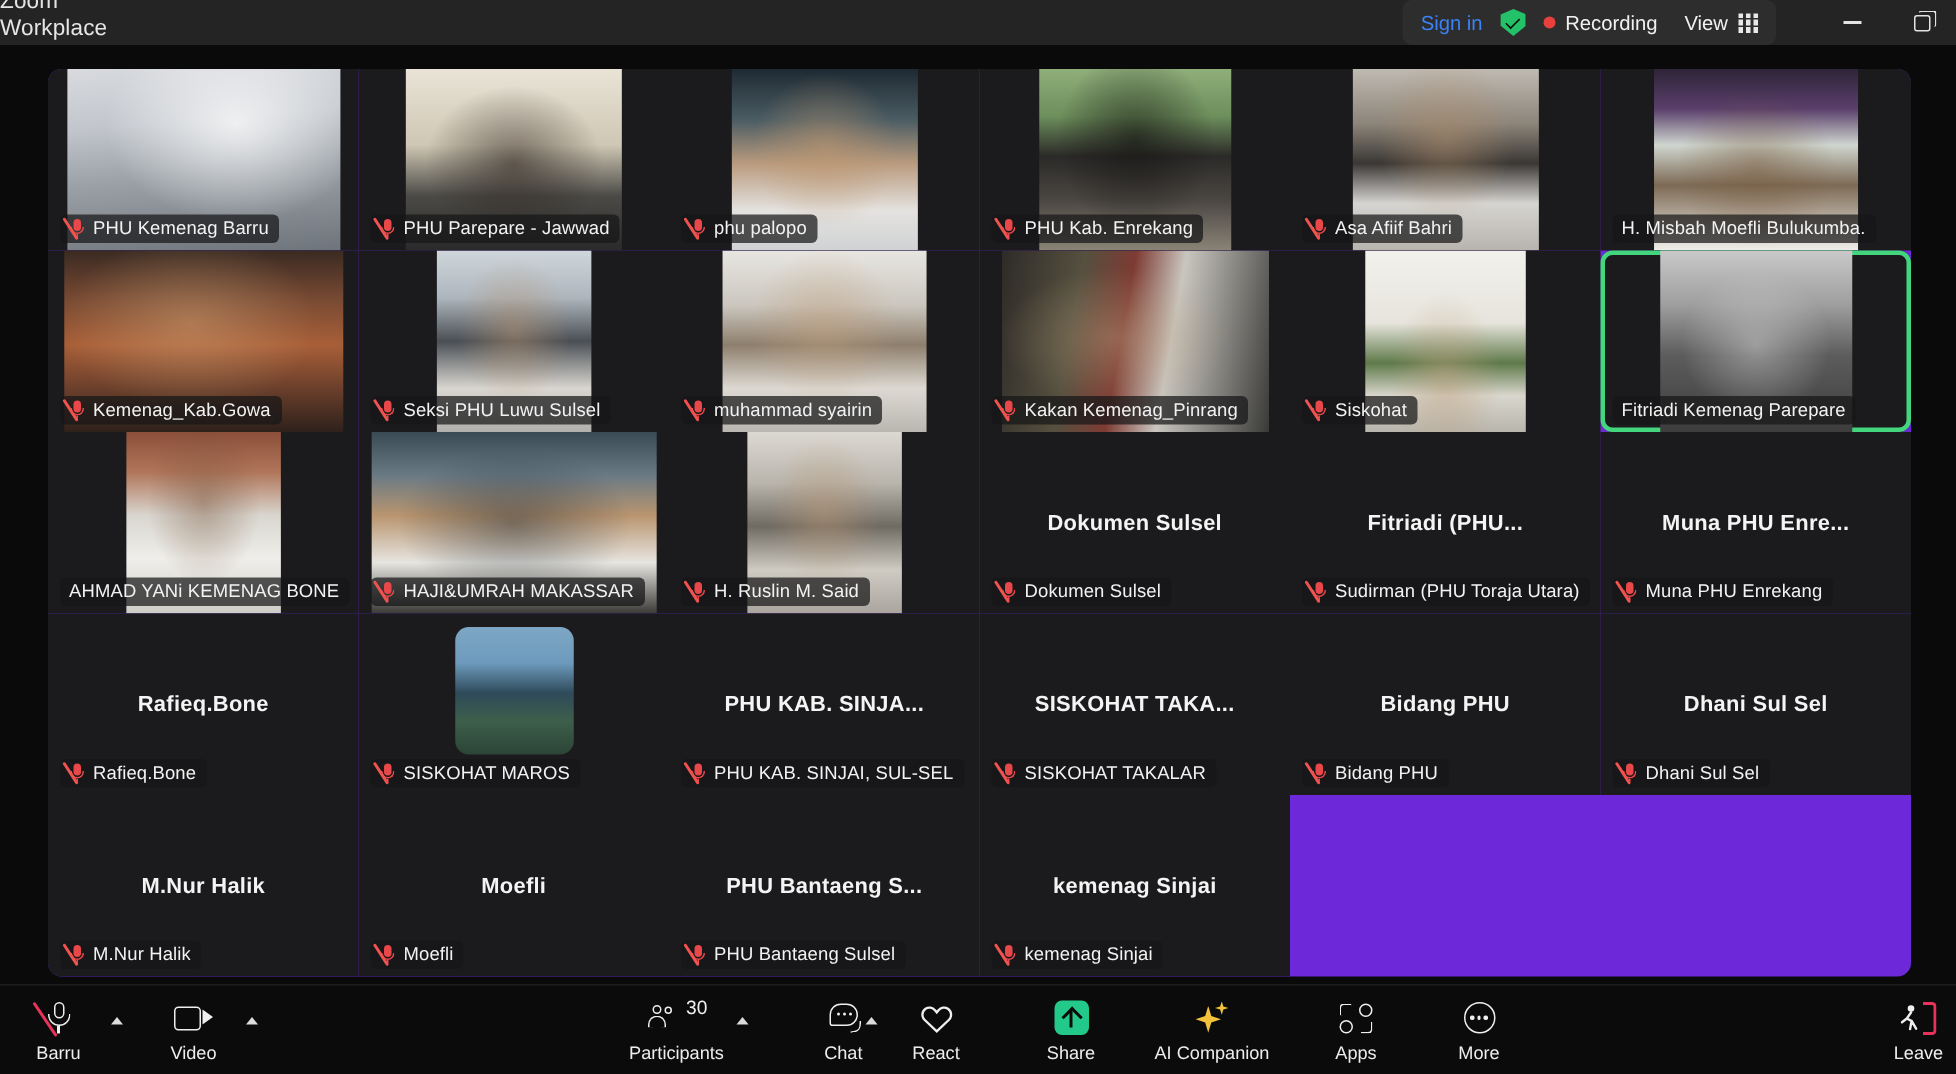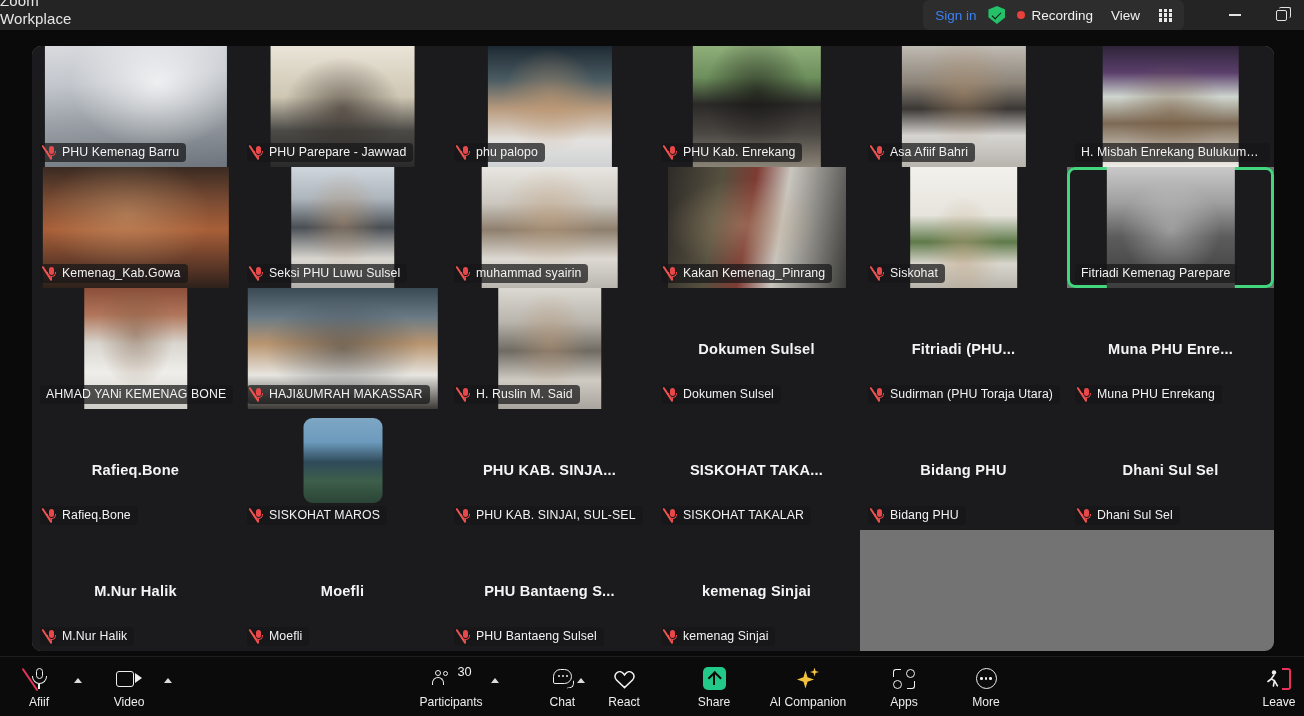--- a/index.html
+++ b/index.html
@@ -35,40 +35,40 @@
     position:relative;
   }
   .shield:after{
     content:""; position:absolute; left:4px; top:6px;
     width:8px; height:4px; border-left:1.8px solid #0d0d0d; border-bottom:1.8px solid #0d0d0d;
     transform:rotate(-45deg);
   }
   .rec-wrap{ display:flex; align-items:center; gap:6px; cursor:pointer; }
   .rec-dot{ width:8px; height:8px; border-radius:50%; background:#e8413c; }
   .rec-text{ font-size:13.5px; color:#f0f0f0; }
-  .view-wrap{ display:flex; align-items:center; gap:19px; cursor:pointer; margin-left:6px;}
+  .view-wrap{ display:flex; align-items:center; gap:7px; cursor:pointer; margin-left:6px;}
   .view-text{ font-size:13.5px; color:#f0f0f0; }
   .grid-glyph{
     width:13px; height:13px;
     display:grid; grid-template-columns:repeat(3,1fr); grid-template-rows:repeat(3,1fr); gap:1.4px;
   }
   .grid-glyph i{ background:#e8e8e8; display:block; }
   .win-btns{ position:absolute; right:0; top:0; height:30px; display:flex; }
   .win-btn{ width:46px; height:30px; display:flex; align-items:center; justify-content:center; cursor:pointer; }
   .min-ico{ width:12px; height:1.6px; background:#e3e3e3; }
   .max-ico{ width:11px; height:11px; border:1.5px solid #e3e3e3; border-radius:2px; position:relative; }
   .max-ico:before{
     content:""; position:absolute; left:2px; top:-4px; width:11px; height:10px;
     border:1.5px solid #e3e3e3; border-bottom:none; border-left:none; border-radius:2px;
   }
 
   
   .gallery{
     position:absolute; left:32px; top:46px; width:1242px; height:605px;
-    background:#737373; border-radius:9px; overflow:hidden;
+    background:#6d28d9; border-radius:9px; overflow:hidden;
   }
   .grid{
     position:absolute; inset:0;
     display:grid;
     grid-template-columns:repeat(6,1fr);
     grid-template-rows:repeat(5,1fr);
   }
   .tile{
     position:relative; overflow:hidden; background:#1b1b1d;
   }
@@ -299,21 +299,21 @@
             <span class="slash"></span>
           </span>
           <span class="nm">Asa Afiif Bahri</span>
         </div>
       </div>
       <div class="tile">
         <div class="feed" style="width:66%;background:linear-gradient(180deg,#2e2438 0%,#5a3f6b 22%,#cfd6cf 42%,#7d6a55 64%,#f0eee9 100%);">
           <div class="inner" style="background:radial-gradient(ellipse at 50% 55%,rgba(120,90,60,.45),transparent 55%);"></div>
         </div>
         <div class="namebar">
-          <span class="nm">H. Misbah Enrekang Bulukumba.</span>
+          <span class="nm">H. Misbah Moefli Bulukumba.</span>
         </div>
       </div>
       <div class="tile">
         <div class="feed" style="width:90%;background:linear-gradient(180deg,#3a2a22 0%,#7a4b33 28%,#a85f38 52%,#6b3f2b 76%,#2e211b 100%);">
           <div class="inner" style="background:radial-gradient(ellipse at 45% 40%,rgba(230,190,140,.35),transparent 58%);"></div>
         </div>
         <div class="namebar">
           <span class="mutemic">
             <span class="body"></span>
             <span class="arc"></span>
@@ -587,21 +587,21 @@
   <div class="tgroup" style="left:6px;">
     <div class="tb-item">
       <span class="tb-ico">
         <span class="mic-ico">
             <span class="b"></span>
             <span class="a"></span>
             <span class="s"></span>
             <span class="x"></span>
           </span>
       </span>
-      <span class="tb-lbl">Afiif</span>
+      <span class="tb-lbl">Barru</span>
     </div>
     <div class="caret"></div>
 
     <div class="tb-item" style="margin-left:12px;">
       <span class="tb-ico">
         <span class="cam-ico">
             <span class="bx"></span>
             <span class="tri"></span>
           </span>
       </span>

